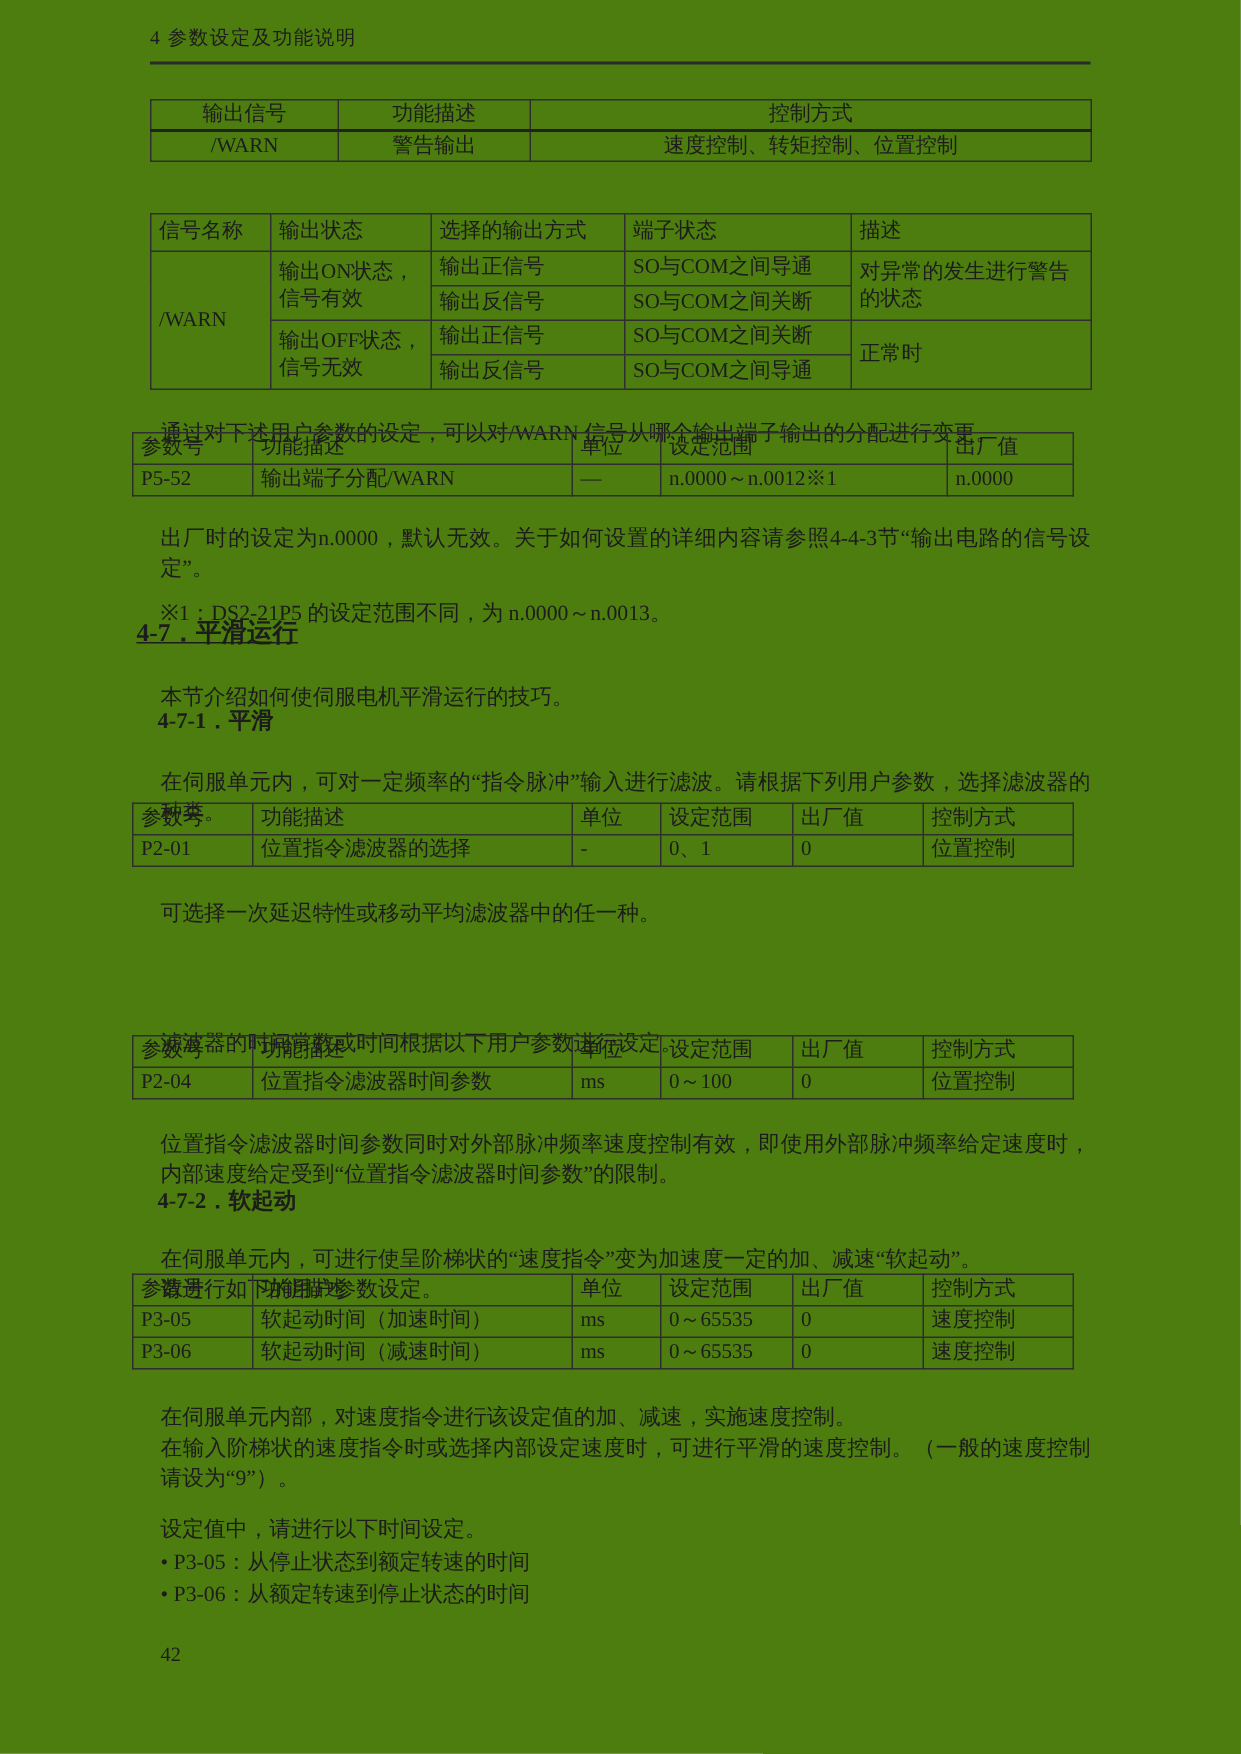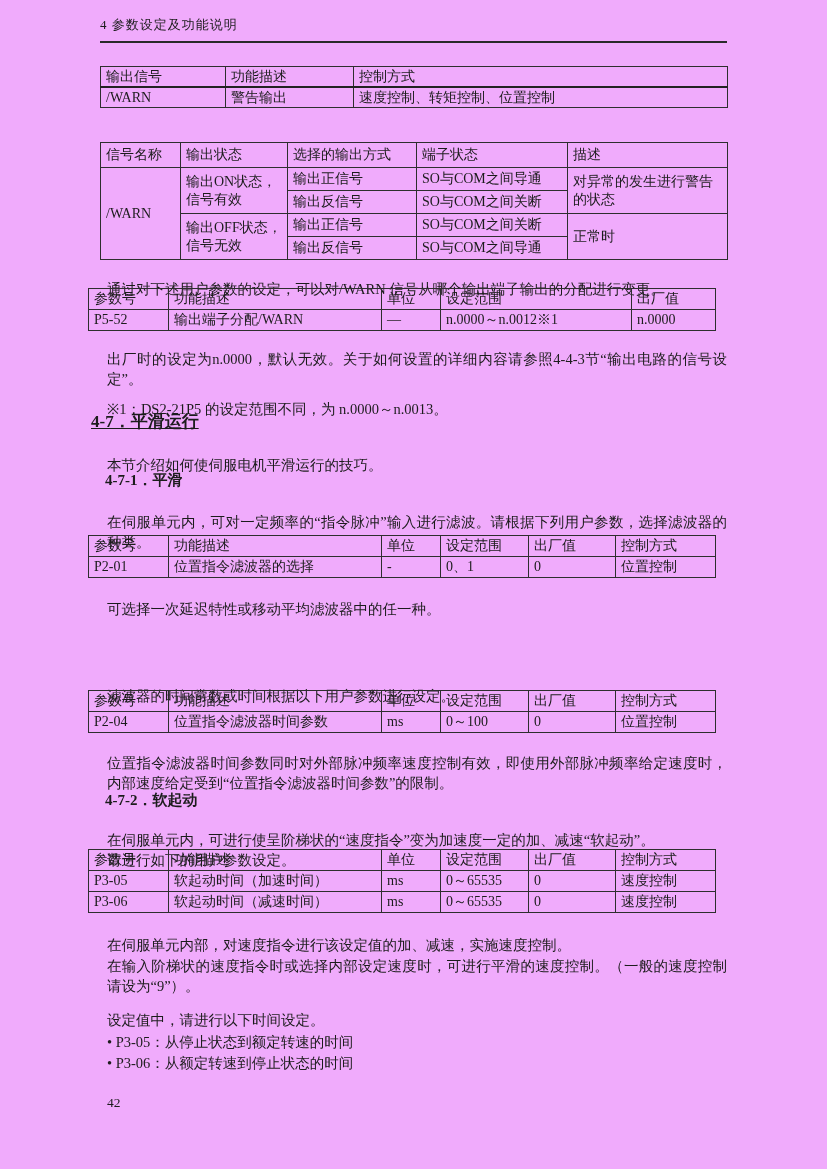--- a/index.html
+++ b/index.html
@@ -1,21 +1,21 @@
 <!DOCTYPE html>
 <html><head>
 <meta charset="utf-8">
 <style>
   html,body{margin:0;padding:0;}
   body{background:#e8e8e8;}
   .page{
     position:relative;
     width:827px;height:1169px;
     margin:0 auto;
-    background:#f0abfc;
+    background:#4d7c0f;
     font-family:"Liberation Serif","DejaVu Serif",serif;
     color:#1c1c1c;
     overflow:hidden;
   }
   .abs{position:absolute;}
   
   .doc-header{
     left:100px;top:16px;width:627px;
     font-size:13px;letter-spacing:1px;
     padding-bottom:7px;
@@ -46,21 +46,21 @@
     padding:0 5px;
     height:20px;
     line-height:18px;
     font-weight:normal;
     text-align:left;
     overflow:hidden;
     vertical-align:middle;
   }
   .t-out{left:100px;width:627px;}
   .t-out th{border-bottom:2.5px solid #222;}
-  .t-out th,.t-out td{height:19px;}
+  .t-out th,.t-out td{height:19px;text-align:center;}
   .t-status{left:100px;width:627px;}
   .t-status th,.t-status td{}
   .t-status th{height:24px;}
   .t-status td{height:22px;}
   .t-param{left:88px;width:627px;}
   .t-opt{left:100px;width:207px;}
   .footer{
     left:107px;top:1095px;
     font-size:13.5px;
   }

